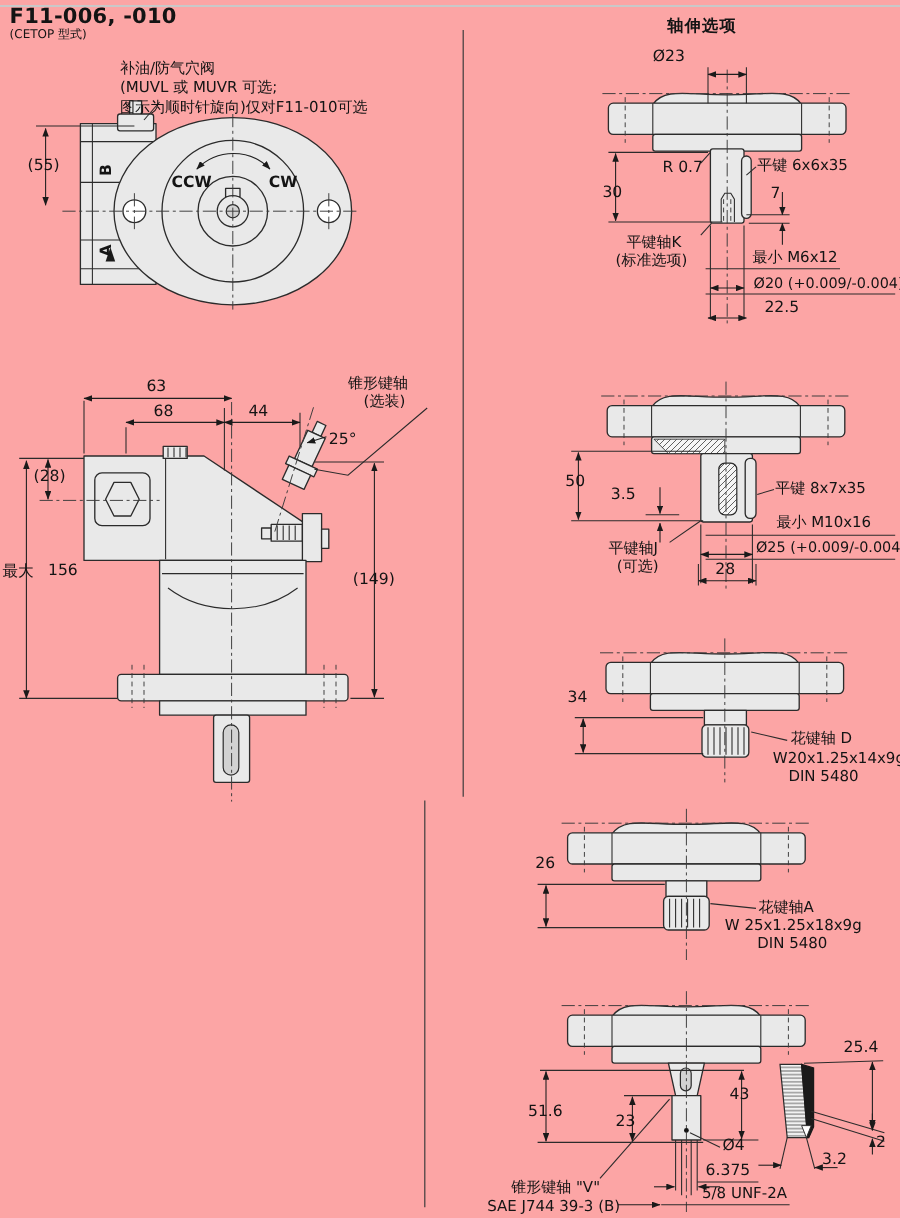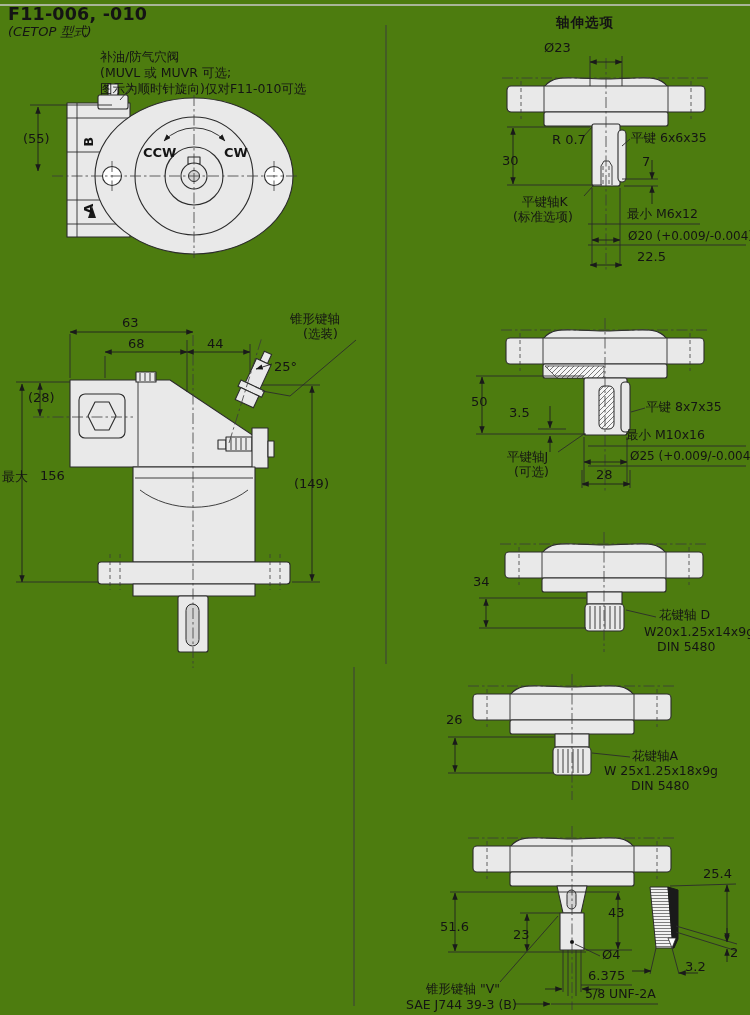--- a/index.html
+++ b/index.html
@@ -1,24 +1,24 @@
 <!DOCTYPE html>
 <html><head>
 <meta charset="utf-8">
 <style>
   html,body{margin:0;padding:0;background:#fff;}
-  .page{position:relative;width:750px;height:1015px;background:#4d7c0f;overflow:hidden;
+  .page{position:relative;width:750px;height:1015px;background:#fca5a5;overflow:hidden;
         font-family:"DejaVu Sans","Liberation Sans",sans-serif;color:#141414;}
   .art{position:absolute;left:0;top:0;}
   .lbl{position:absolute;font-size:12.5px;line-height:1.18;white-space:nowrap;color:#141414;}
   .num{font-size:13px;}
   .small{font-size:12px;}
   .b{font-weight:bold;}
   .t1{font-size:17.5px;font-weight:bold;letter-spacing:.2px;}
-  .t2{font-size:13px;font-style:italic;}
+  .t2{font-size:10px;}
   .hdr{font-size:13.5px;font-weight:bold;letter-spacing:1px;}
   .rot{transform:rotate(-90deg);transform-origin:center;}
   
   .part{fill:#e9e9e9;stroke:#2b2b2b;stroke-width:1.1;stroke-linejoin:round;}
   .slot{fill:#d2d2d2;stroke:#2b2b2b;stroke-width:1;}
   .hole{fill:#ffffff;stroke:#2b2b2b;stroke-width:1.1;}
   .thin{fill:none;stroke:#2b2b2b;stroke-width:0.9;}
   .dim{fill:none;stroke:#1f1f1f;stroke-width:0.9;}
   .cl{fill:none;stroke:#3a3a3a;stroke-width:0.8;stroke-dasharray:11 3 2.5 3;}
   .dash{fill:none;stroke:#3a3a3a;stroke-width:0.8;stroke-dasharray:4 3;}
@@ -309,21 +309,21 @@
   <div class="lbl num" style="left:642px;top:154px">7</div>
   <div class="lbl" style="left:522px;top:195px">平键轴K</div>
   <div class="lbl" style="left:513px;top:210px">(标准选项)</div>
   <div class="lbl" style="left:627px;top:207px">最小 M6x12</div>
   <div class="lbl small" style="left:628px;top:229px">Ø20 (+0.009/-0.004)</div>
   <div class="lbl num" style="left:637px;top:249px">22.5</div>
 
   <div class="lbl num" style="left:471px;top:394px">50</div>
   <div class="lbl num" style="left:509px;top:405px">3.5</div>
   <div class="lbl" style="left:646px;top:400px">平键 8x7x35</div>
-  <div class="lbl" style="left:626px;top:428px">最小 M10x16</div>
+  <div class="lbl" style="left:647px;top:428px">最小 M10x16</div>
   <div class="lbl small" style="left:630px;top:449px">Ø25 (+0.009/-0.004)</div>
   <div class="lbl" style="left:507px;top:450px">平键轴J</div>
   <div class="lbl" style="left:514px;top:465px">(可选)</div>
   <div class="lbl num" style="left:596px;top:467px">28</div>
 
   <div class="lbl num" style="left:473px;top:574px">34</div>
   <div class="lbl" style="left:659px;top:608px">花键轴 D</div>
   <div class="lbl" style="left:644px;top:625px">W20x1.25x14x9g;</div>
   <div class="lbl" style="left:657px;top:640px">DIN 5480</div>
 

